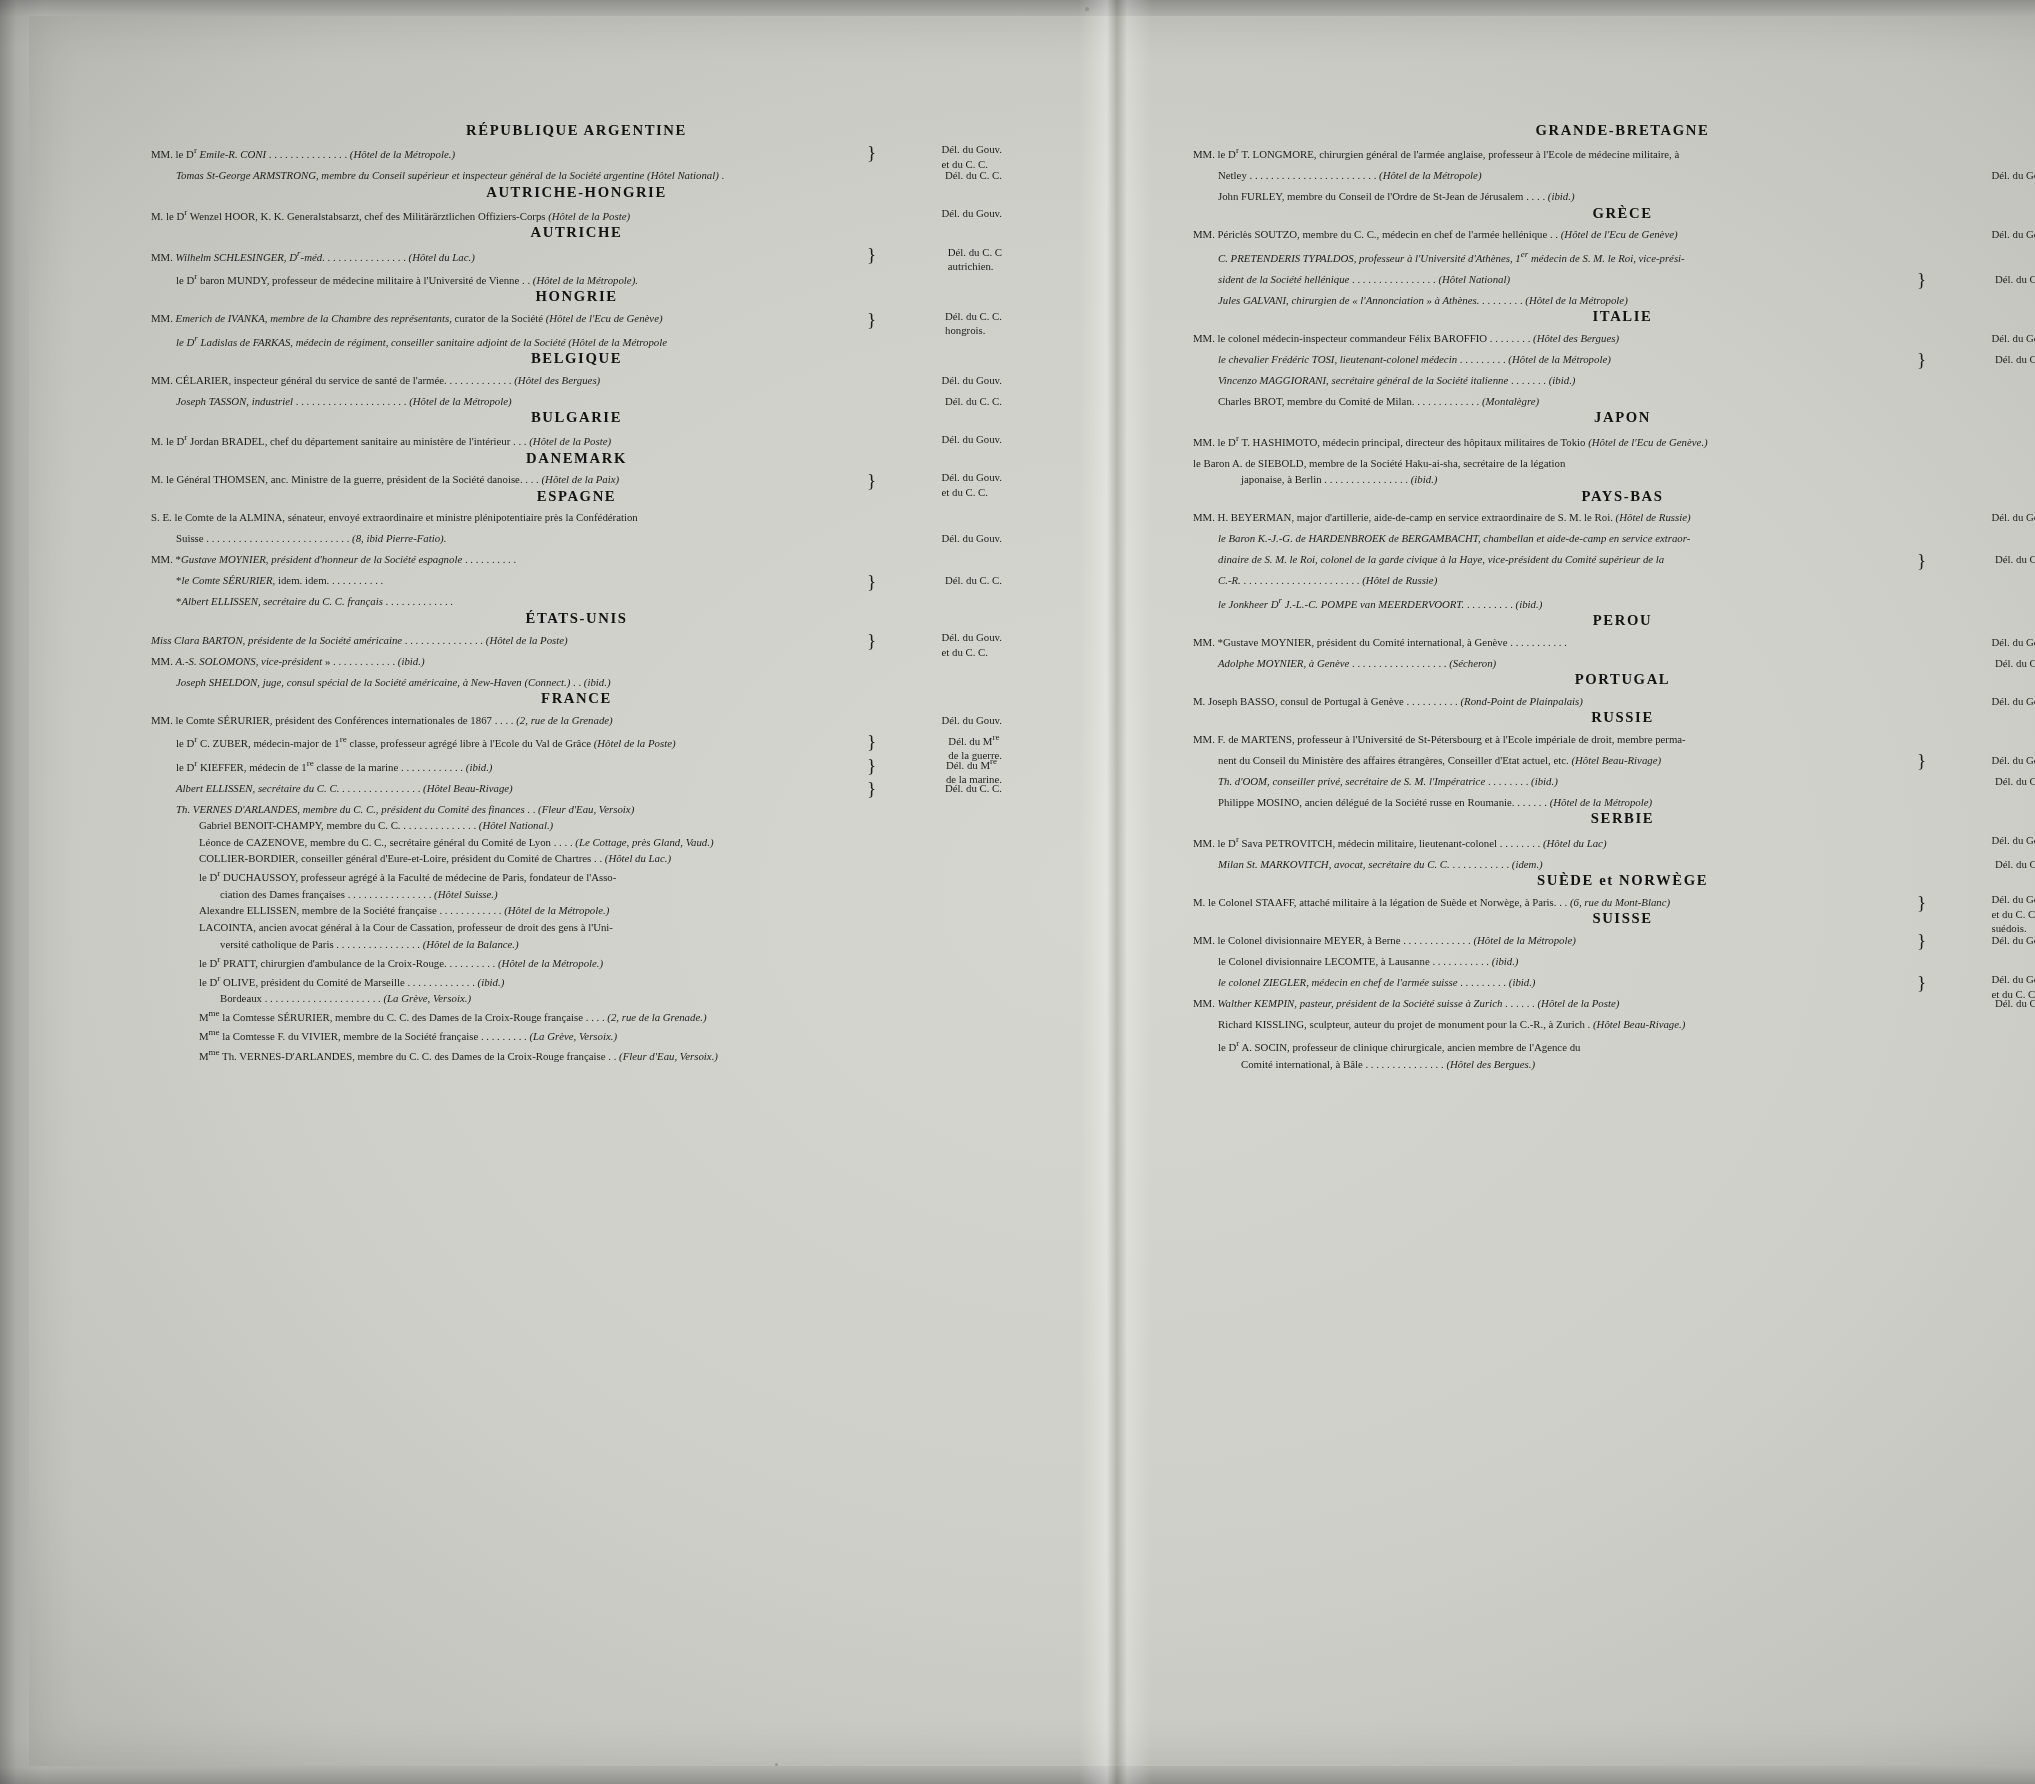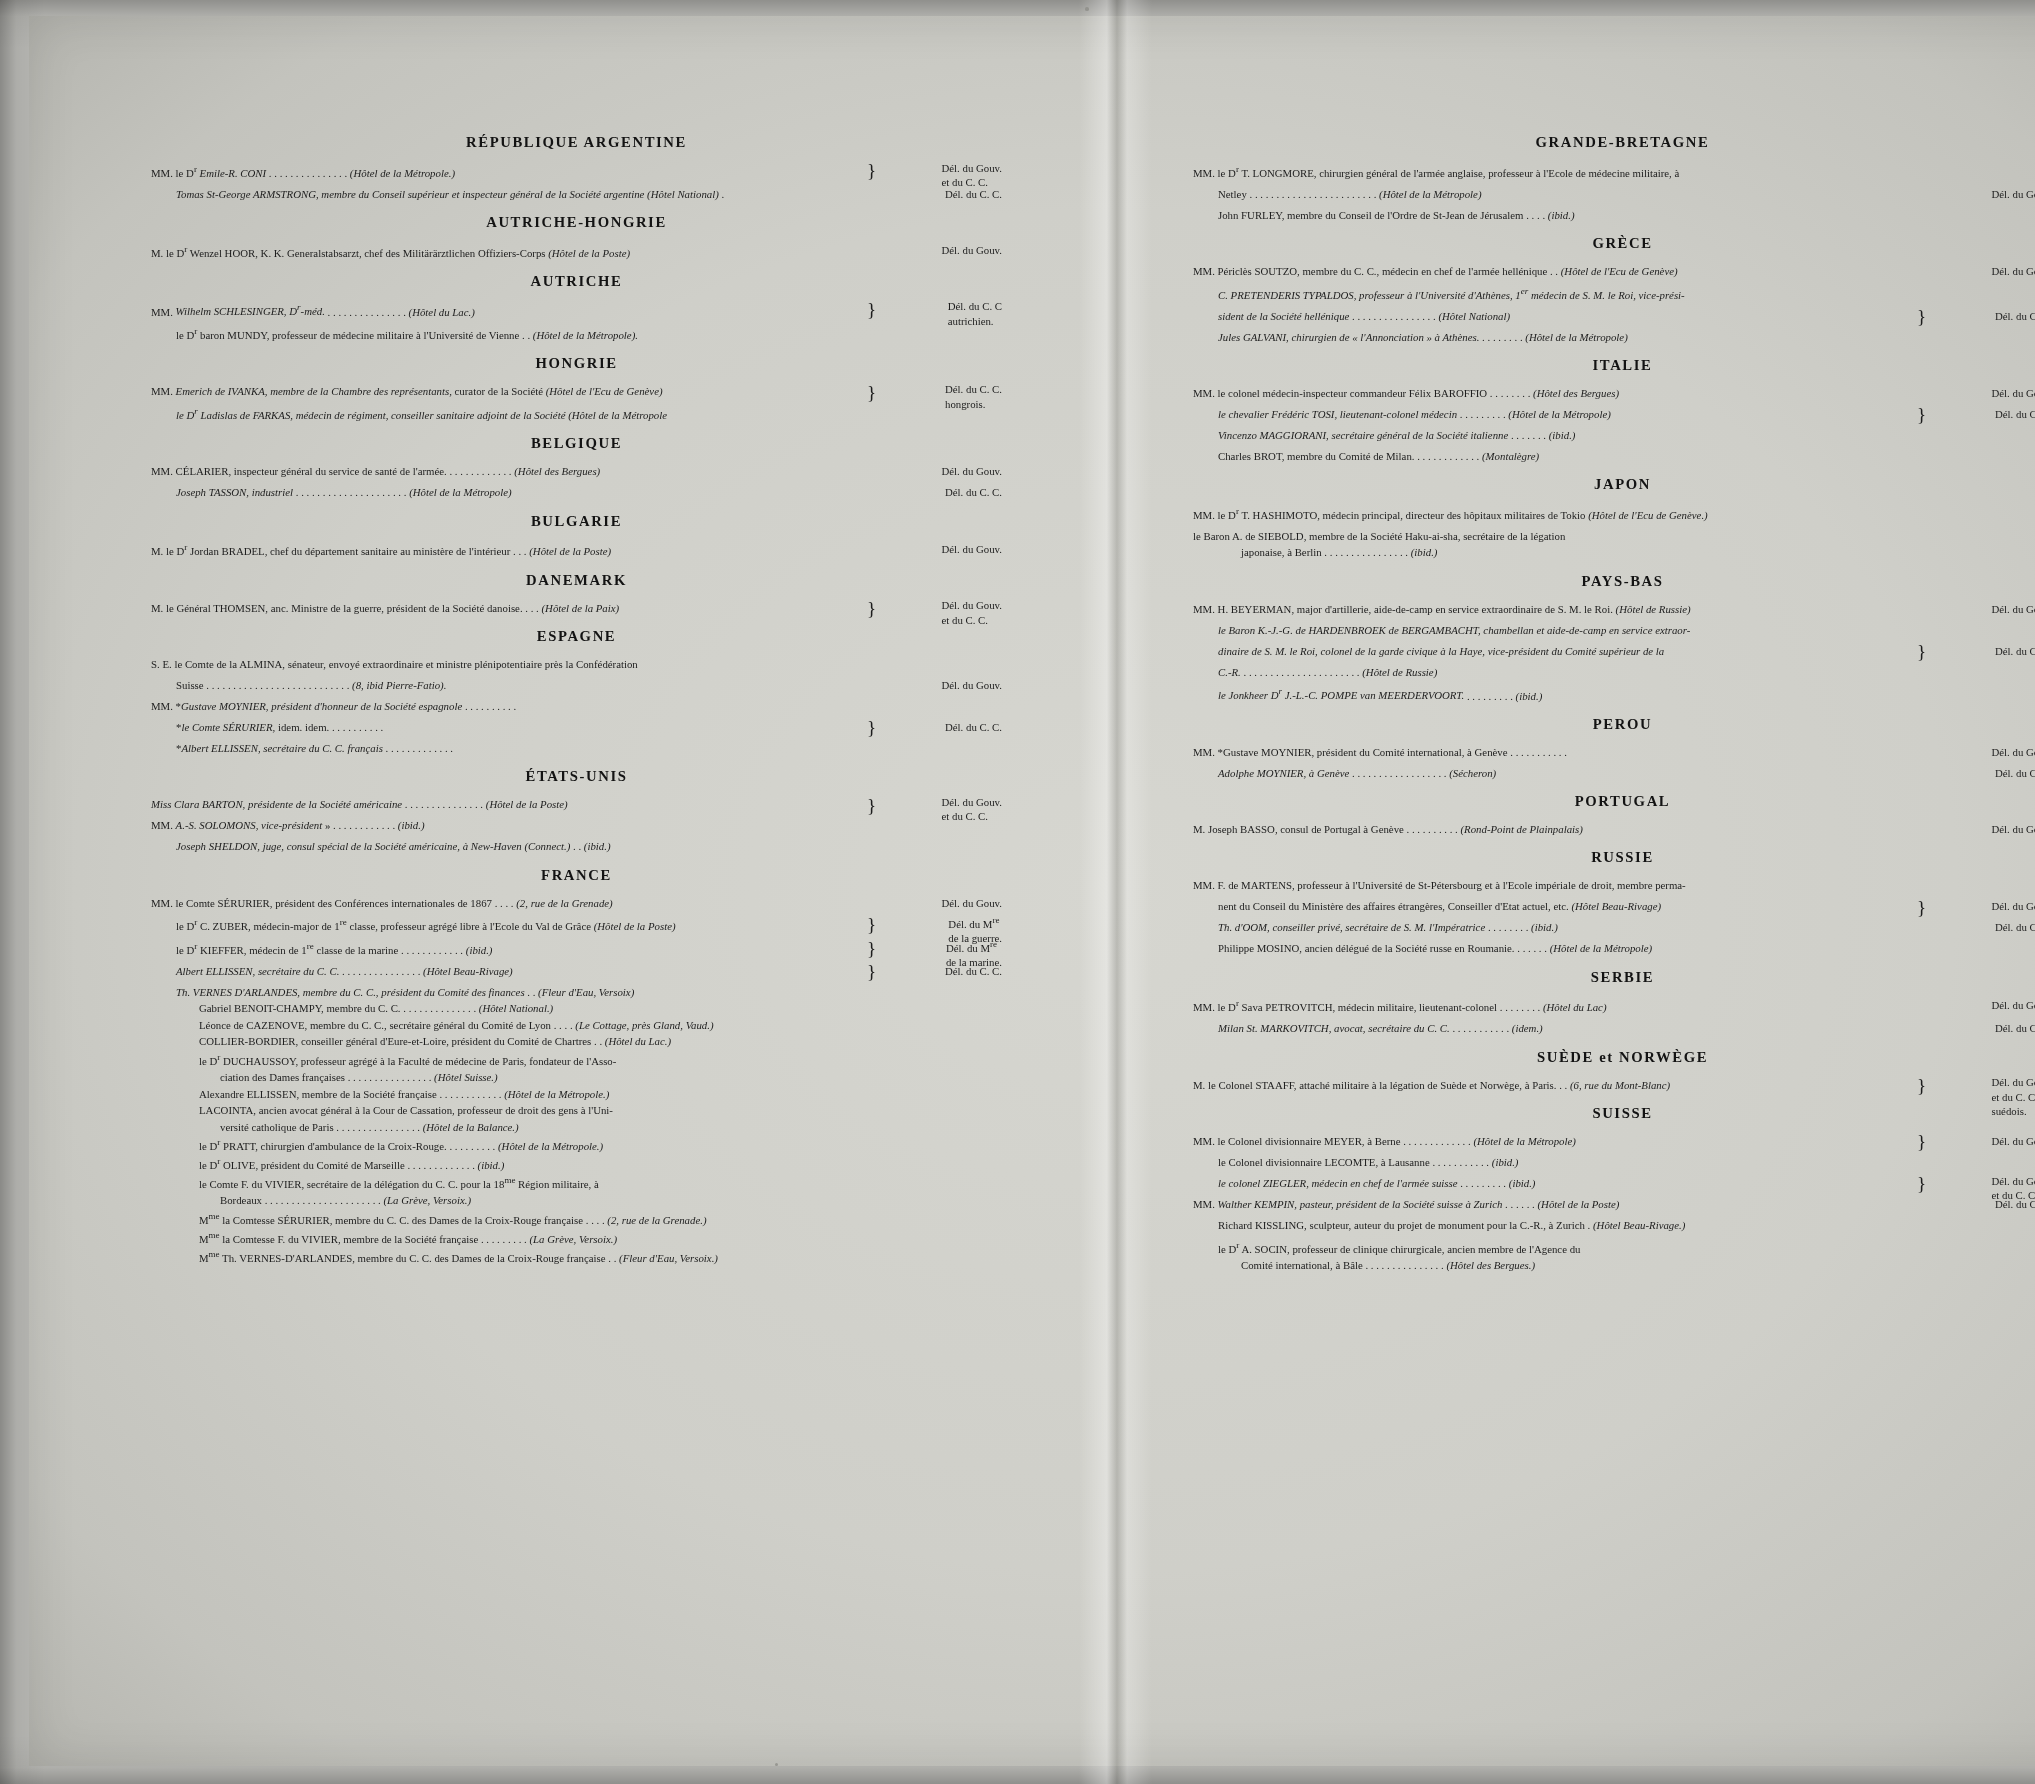--- a/index.html
+++ b/index.html
@@ -63,21 +63,21 @@
   }
   #col-left  { left: 151px;  width: 851px; }
   #col-right { left: 1193px; width: 859px; }
 
   h2.country {
     font-family: "Liberation Serif", serif;
     font-weight: bold;
     text-align: center;
     letter-spacing: 1.6px;
     font-size: 14.7px;
-    margin: 12px;
+    margin: 0;
     padding: 0;
     color: #131313;
   }
   .sp-before-big { margin-top: 23.6px; }
 
   .entry {
     position: relative;
     font-size: 10.8px;
     line-height: 1.42;
     margin-top: 5.7px;
@@ -154,21 +154,20 @@
       <div class="entry grp indent2 tight"><span>Gabriel BENOIT-CHAMPY, membre du C. C. . . . . . . . . . . . . . .  <i>(Hôtel National.)</i></span></div>
       <div class="entry grp indent2 tight"><span>Léonce de CAZENOVE, membre du C. C., secrétaire général du Comité de Lyon  . . . .  <i>(Le Cottage, près Gland, Vaud.)</i></span></div>
       <div class="entry grp indent2 tight"><span>COLLIER-BORDIER, conseiller général d'Eure-et-Loire, président du Comité de Chartres .   .   <i>(Hôtel du Lac.)</i></span></div>
       <div class="entry grp indent2 tight"><span>le D<sup>r</sup> DUCHAUSSOY, professeur agrégé à la Faculté de médecine de Paris, fondateur de l'Asso-</span></div>
       <div class="entry grp indent3 tight"><span>ciation des Dames françaises  . . . . . . . . . . . . . . . .  <i>(Hôtel Suisse.)</i></span></div>
       <div class="entry grp indent2 tight"><span>Alexandre ELLISSEN, membre de la Société française . . . . . . . . . . . .  <i>(Hôtel de la Métropole.)</i></span></div>
       <div class="entry grp indent2 tight"><span>LACOINTA, ancien avocat général à la Cour de Cassation, professeur de droit des gens à l'Uni-</span></div>
       <div class="entry grp indent3 tight"><span>versité catholique de Paris  . . . . . . . . . . . . . . . .  <i>(Hôtel de la Balance.)</i></span></div>
       <div class="entry grp indent2 tight"><span>le D<sup>r</sup> PRATT, chirurgien d'ambulance de la Croix-Rouge. . . . . . . . . .  <i>(Hôtel de la Métropole.)</i></span></div>
       <div class="entry grp indent2 tight"><span>le D<sup>r</sup> OLIVE, président du Comité de Marseille . . . . . . . . . . . . .     <i>(ibid.)</i></span></div>
-      <div class="entry grp indent2 tight"><span>le Comte F. du VIVIER, secrétaire de la délégation du C. C. pour la 18<sup>me</sup> Région militaire, à</span></div>
       <div class="entry grp indent3 tight"><span>Bordeaux . . . . . . . . . . . . . . . . . . . . . .  <i>(La Grève, Versoix.)</i></span></div>
       <div class="entry grp indent2 tight"><span>M<sup>me</sup> la Comtesse SÉRURIER, membre du C. C. des Dames de la Croix-Rouge française . . . .  <i>(2, rue de la Grenade.)</i></span></div>
       <div class="entry grp indent2 tight"><span>M<sup>me</sup> la Comtesse F. du VIVIER, membre de la Société française . . . . . . . . .  <i>(La Grève, Versoix.)</i></span></div>
       <div class="entry grp indent2 tight"><span>M<sup>me</sup> Th. VERNES-D'ARLANDES, membre du C. C. des Dames de la Croix-Rouge française . .  <i>(Fleur d'Eau, Versoix.)</i></span></div>
     </div>
   <div class="col" id="col-right">
       <h2 class="country ">GRANDE-BRETAGNE</h2>
       <div class="entry grp"><span>MM. le D<sup>r</sup> T. LONGMORE, chirurgien général de l'armée anglaise, professeur à l'Ecole de médecine militaire, à</span></div>
       <div class="entry grp indent"><span>Netley . . . . . . . . . . . . . . . . . . . . . . . .  <i>(Hôtel de la Métropole)</i></span><span class="tag" style="right: 0px; top: 0px;">Dél. du Gouv.</span></div>
       <div class="entry grp indent"><span>John FURLEY, membre du Conseil de l'Ordre de St-Jean de Jérusalem  .  .  .  .       <i>(ibid.)</i></span></div>

